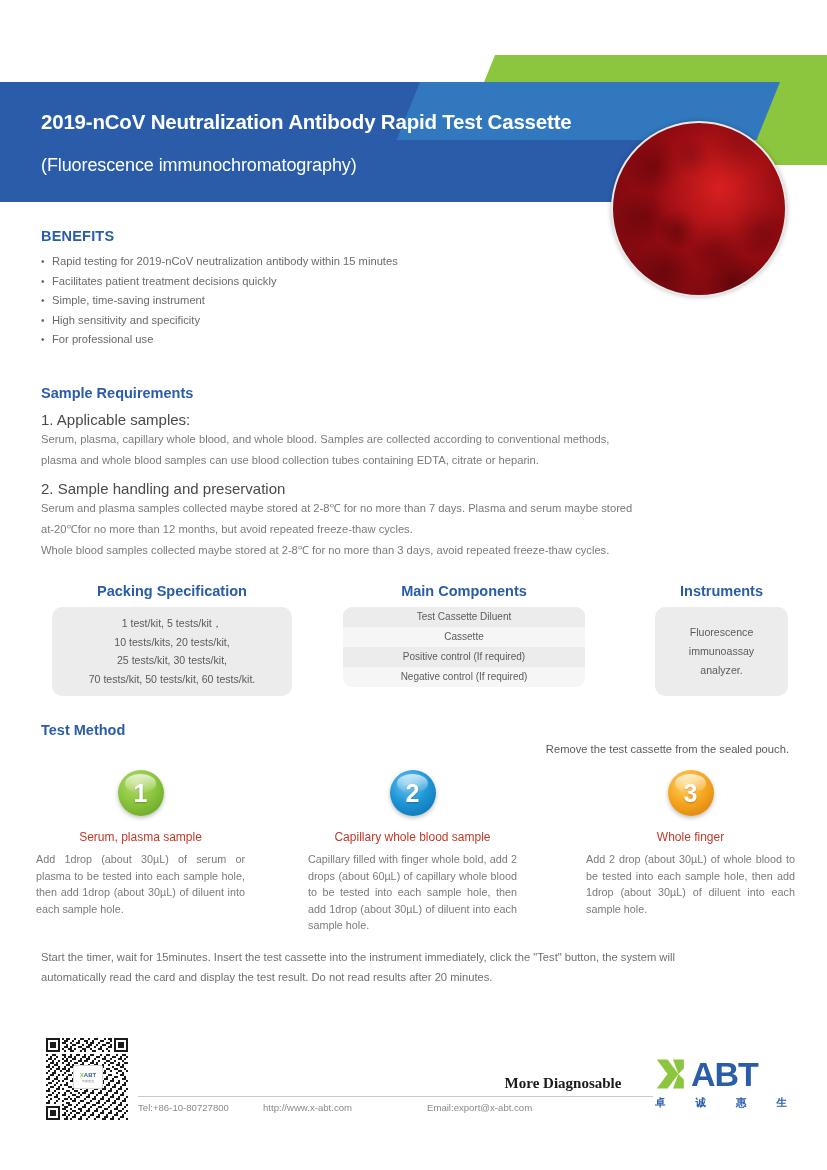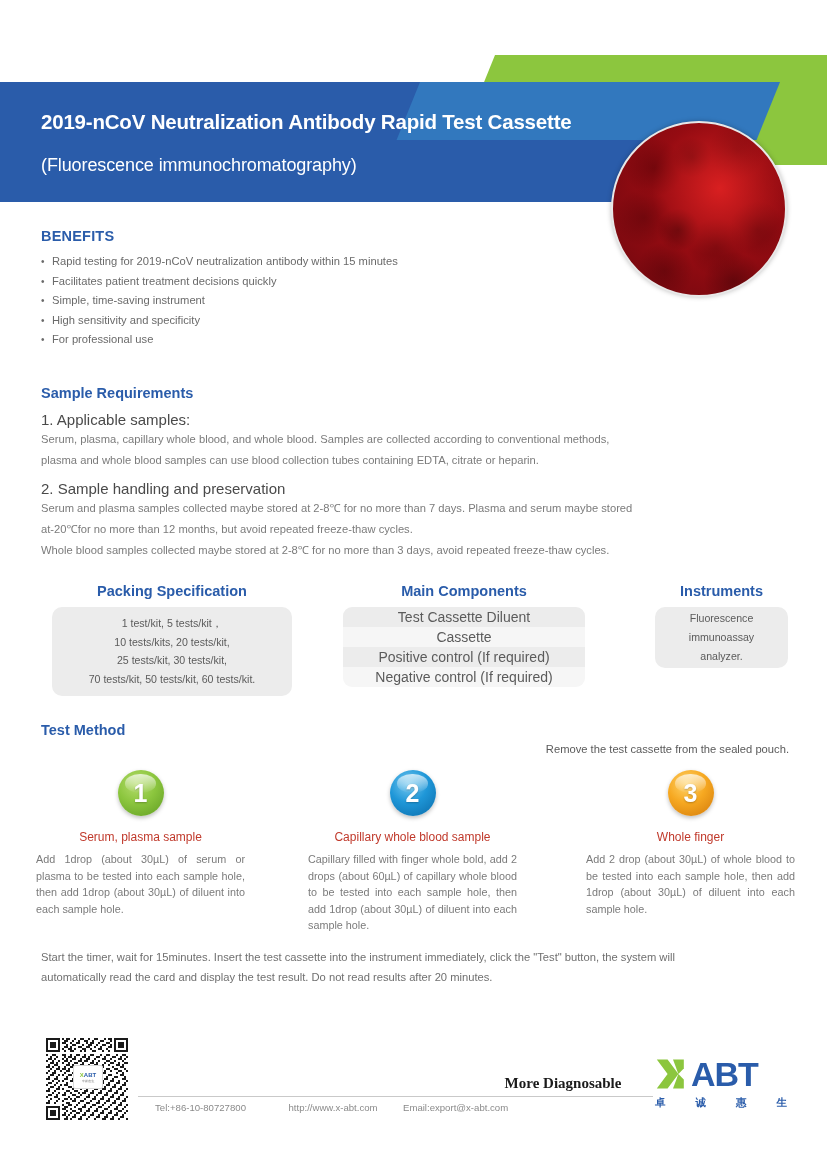--- a/index.html
+++ b/index.html
@@ -86,31 +86,31 @@
   .inst-col{position:absolute;left:655px;top:0;width:133px;}
 
   .pack-box{
     margin-top:8px;background:#ececec;border-radius:10px;
     padding:7px 8px 8px 8px;text-align:center;
   }
   .pack-box div{font-size:10.6px;color:#5b5b5b;line-height:18.5px;}
 
   .comp-list{margin-top:8px;}
   .comp-list div{
-    font-size:14px;color:#5b5b5b;text-align:center;line-height:18px;
+    font-size:10px;color:#5b5b5b;text-align:center;line-height:18px;
     padding:1px 0;
   }
   .comp-list div:nth-child(odd){background:#ececec;}
   .comp-list div:nth-child(even){background:#f6f6f6;}
   .comp-list div:first-child{border-radius:9px 9px 0 0;}
   .comp-list div:last-child{border-radius:0 0 9px 9px;}
 
   .inst-box{
     margin-top:8px;background:#ececec;border-radius:10px;
-    padding:2px 8px;text-align:center;
+    padding:16px 8px;text-align:center;
   }
   .inst-box div{font-size:10.6px;color:#5b5b5b;line-height:19px;}
 
   
   .method{position:absolute;left:41px;top:722px;width:748px;}
   .method .sec-title{font-size:14.5px;}
   .method-lead{font-size:11.2px;color:#5a5a5a;margin-top:5px;padding-left:8px;text-align:right;}
 
   .steps{position:absolute;left:0;top:770px;width:827px;}
   .step{position:absolute;width:215px;text-align:center;}
@@ -170,23 +170,23 @@
   .fc-cn{font-size:12.5px;font-weight:bold;color:#333333;line-height:16px;}
   .fc-en{font-size:9.3px;color:#6d6d6d;line-height:14px;margin-top:2px;}
   .fc-addr{font-size:9.8px;color:#6d6d6d;line-height:15.5px;margin-top:3px;}
   .footer-rule{
     position:absolute;left:138px;top:66px;width:515px;height:1px;background:#c9c9c9;
   }
   .fcontact{
     position:absolute;left:138px;top:72px;width:430px;
     font-size:9.6px;color:#8a8a8a;
   }
-  .fcontact span{display:inline-block;text-align:center;}
+  .fcontact span{display:inline-block;}
   .fc-tel{width:125px;}
-  .fc-web{width:140px;}
+  .fc-web{width:164px;}
 
   .tagline{
     position:absolute;left:478px;top:45px;width:170px;
     font-family:"Liberation Serif",serif;
     font-size:15px;font-weight:bold;color:#1a1a1a;text-align:center;
   }
 
   .brand{position:absolute;left:655px;top:24px;width:135px;height:62px;}
   .brand-row{display:flex;align-items:center;height:40px;}
   .brand-x{width:36px;height:36px;flex:none;}

